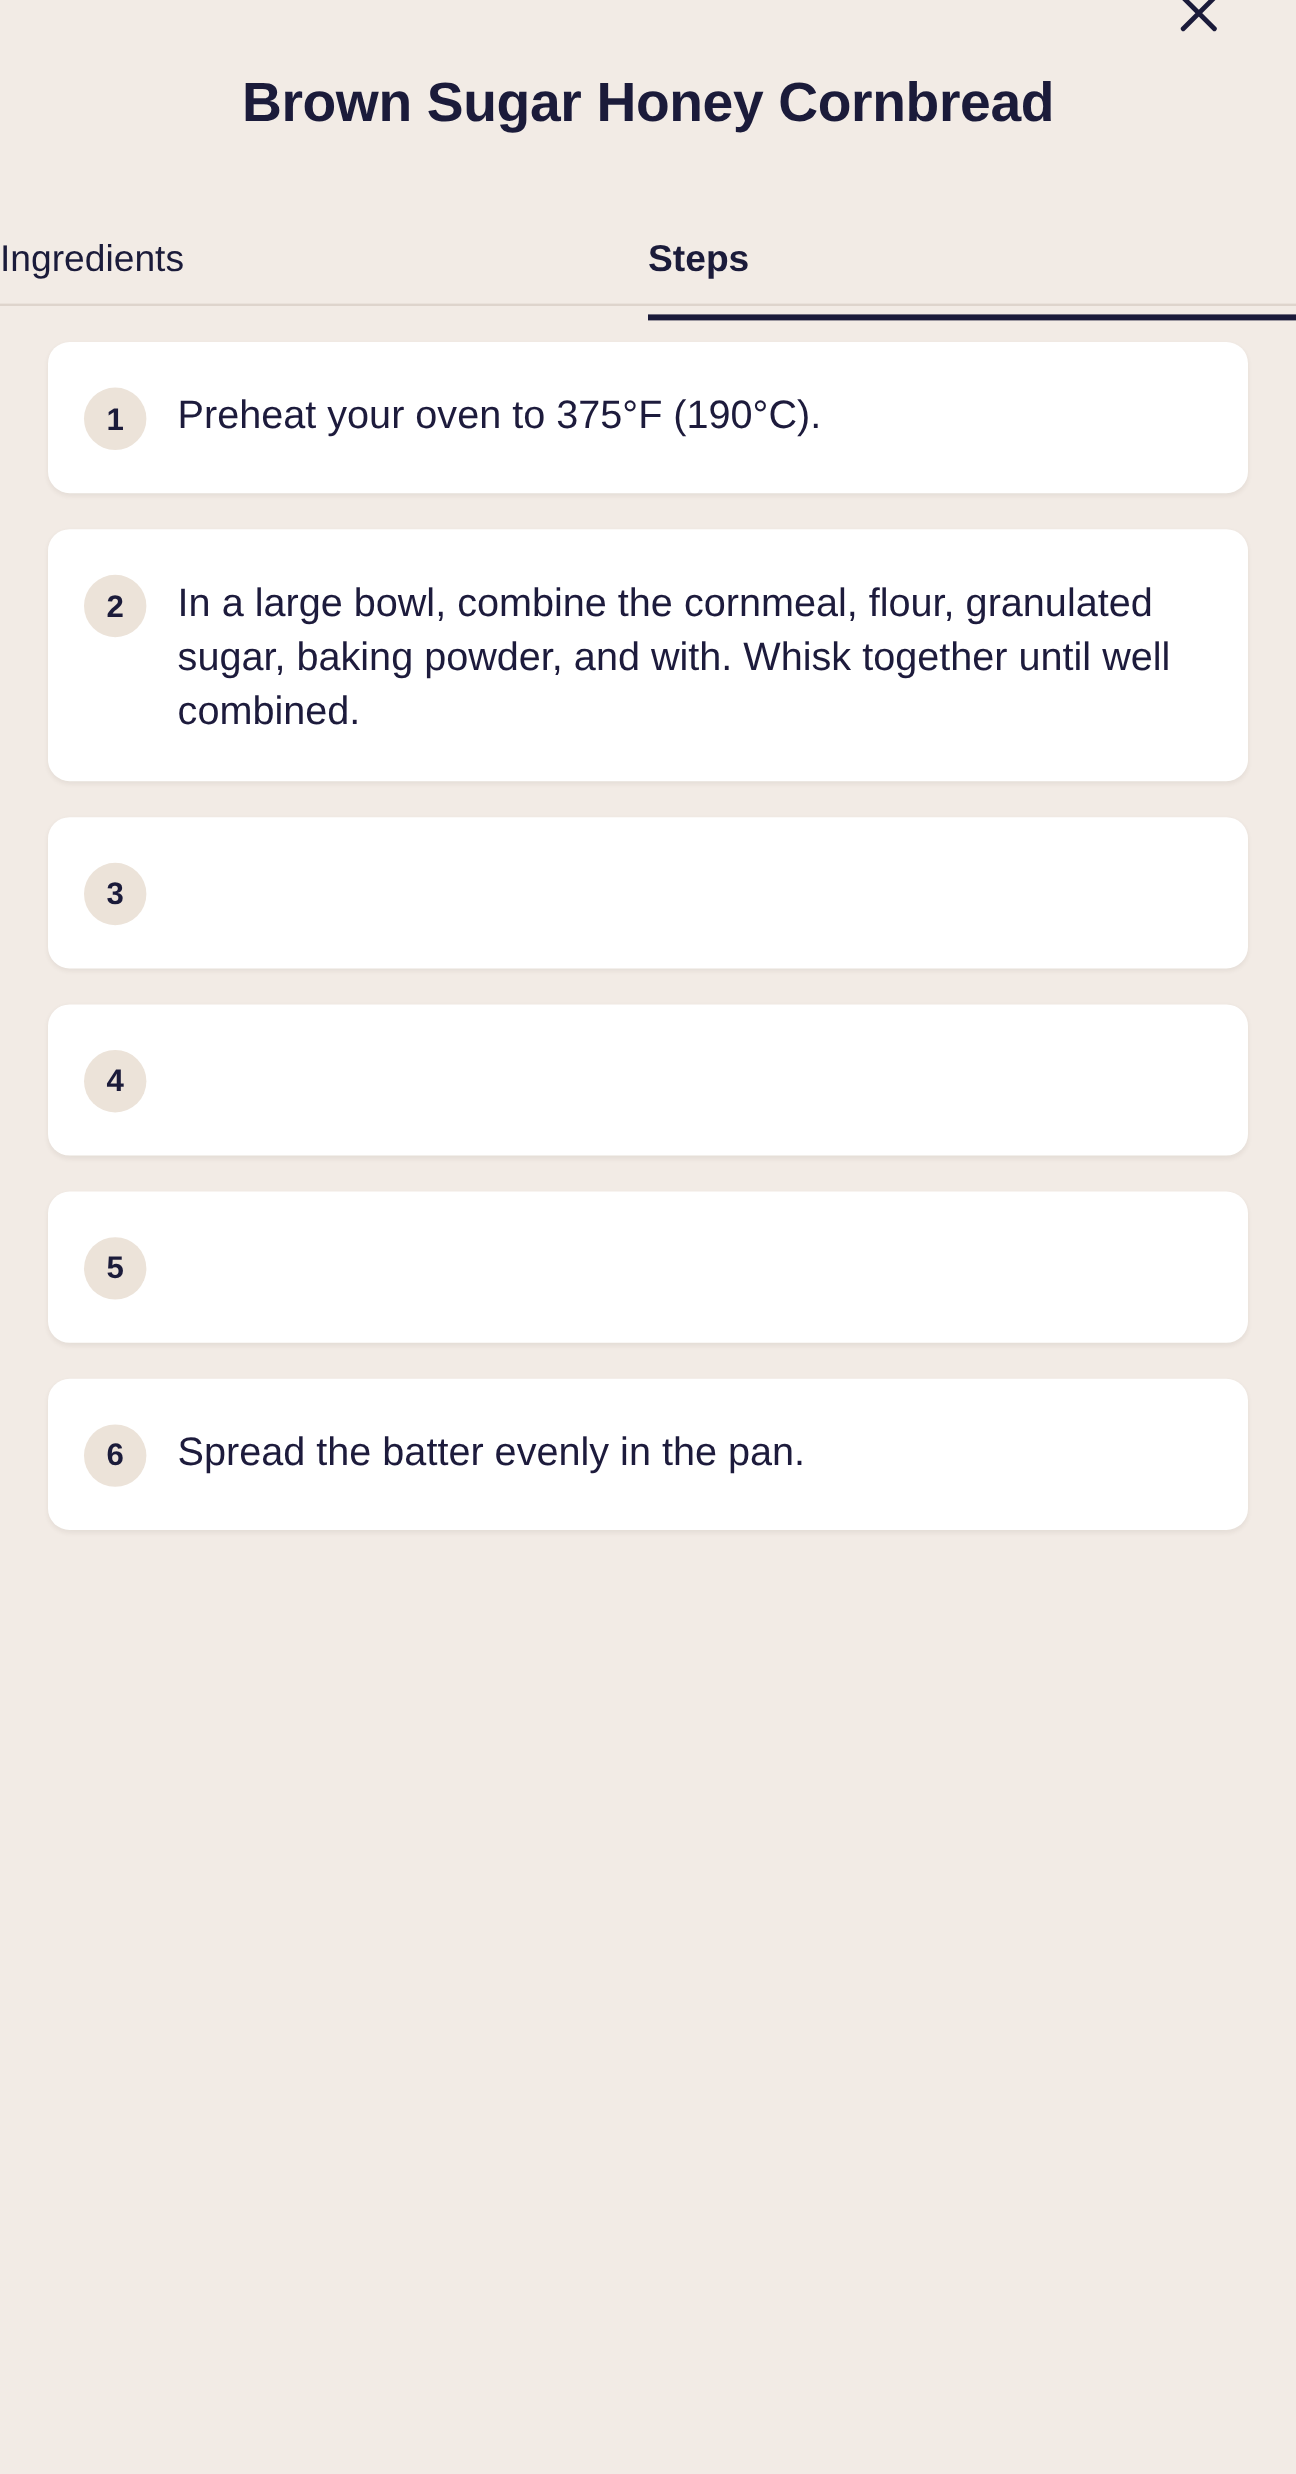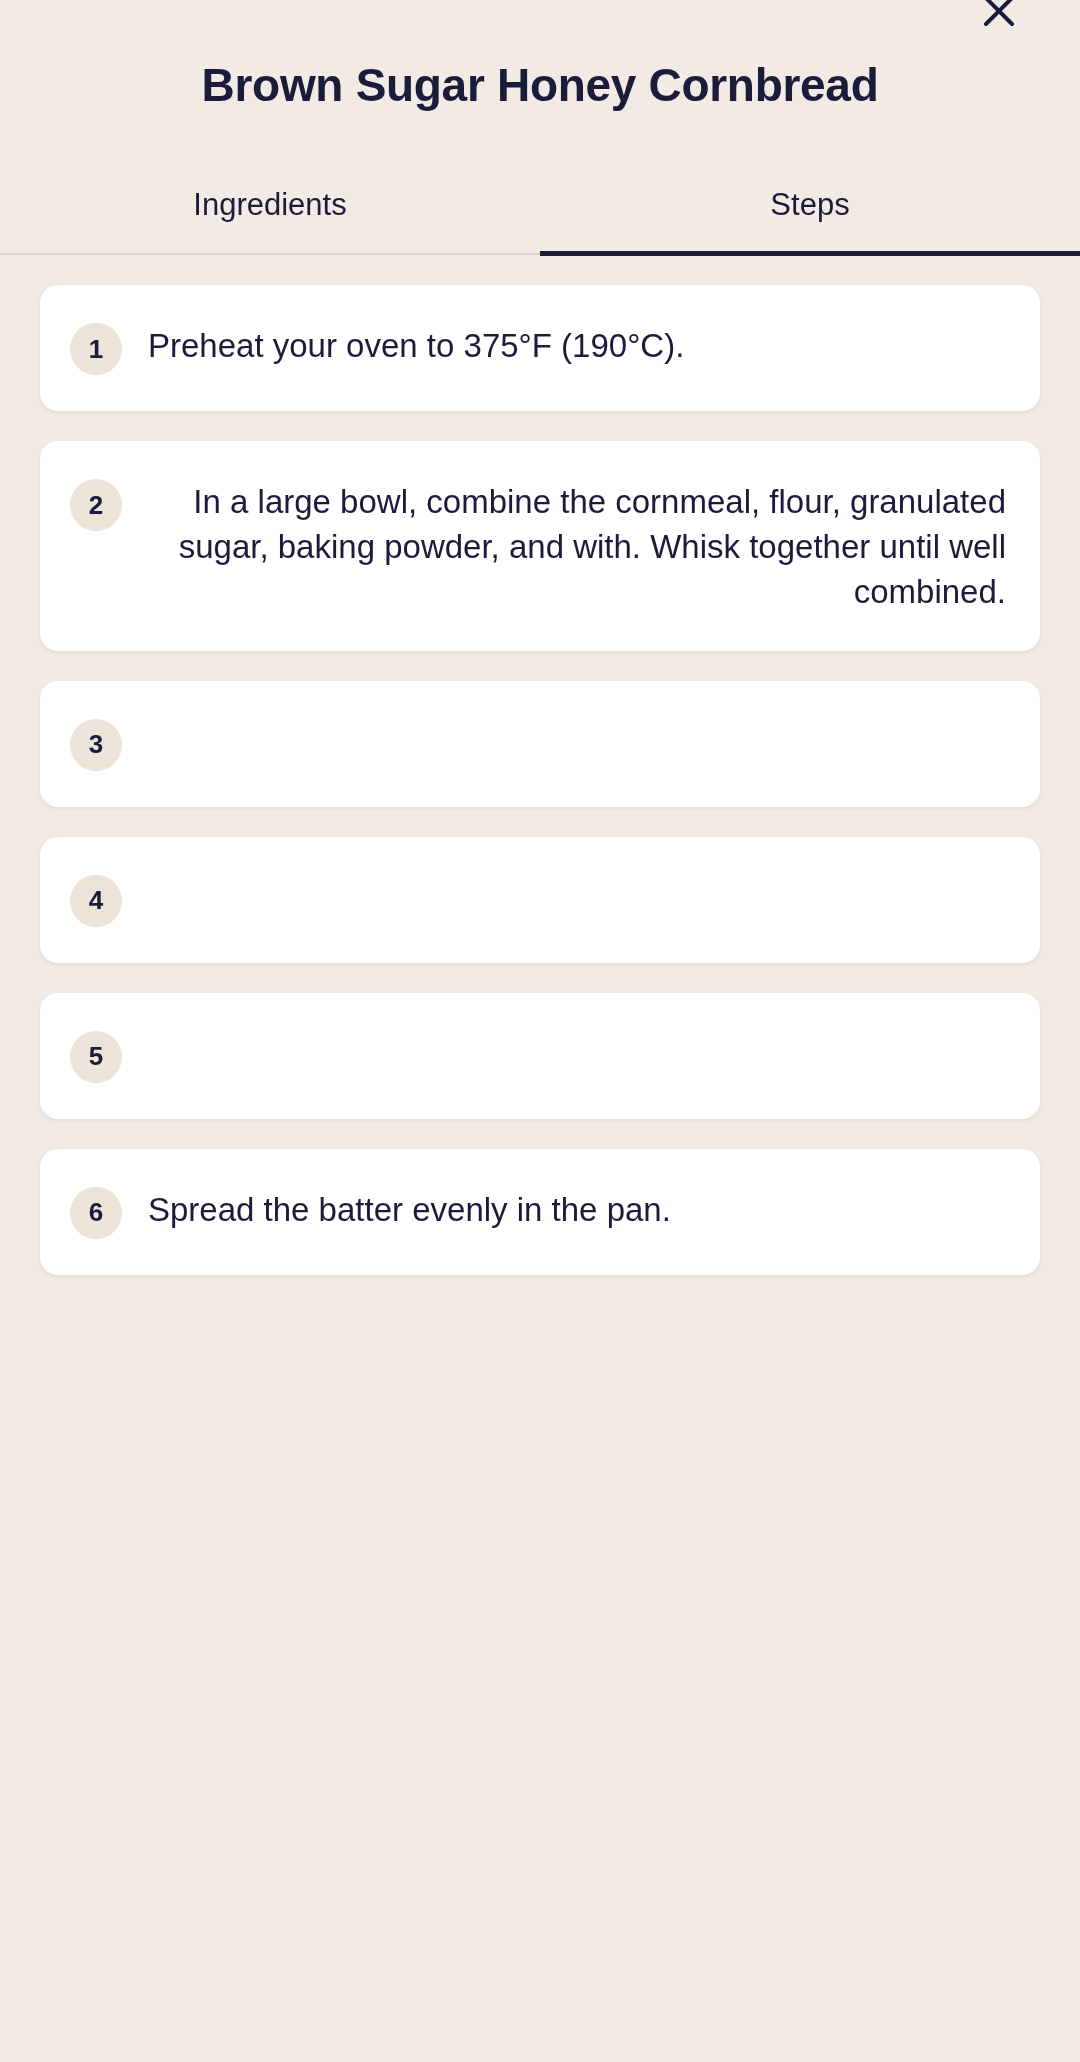--- a/index.html
+++ b/index.html
@@ -44,30 +44,29 @@
 
   
   .tabs {
     display: flex;
     width: 100%;
     margin-top: 40px;
     border-bottom: 2px solid #ded4cc;
   }
   .tab {
     flex: 1;
-    text-align: center;
     font-size: 31px;
     color: #1b1b3a;
     padding: 22px 0 28px 0;
     border-bottom: 5px solid transparent;
     position: relative;
-    top: 3px;
+    top: 14px;
   }
   .tab.active {
-    font-weight: normal;
+    font-weight: bold;
     border-bottom-color: #1b1b3a;
   }
 
   
   .steps {
     padding: 30px 40px 0 40px;
   }
   .step-card {
     background: #ffffff;
     border-radius: 18px;
@@ -90,21 +89,20 @@
     align-items: center;
     justify-content: center;
     margin-right: 26px;
     margin-top: 2px;
   }
   .step-text {
     font-size: 33px;
     line-height: 1.36;
     color: #1d1b3c;
     padding-top: 3px;
-    text-align: right;
   }
 </style>
 </head>
 <body>
 
 <div class="screen">
 
   <div class="close-btn">
     <svg width="40" height="40" viewBox="0 0 40 40" aria-hidden="true">
       <path d="M7 7 L33 33 M33 7 L7 33" stroke="#1b1b3a" stroke-width="4" stroke-linecap="round" fill="none"></path>

